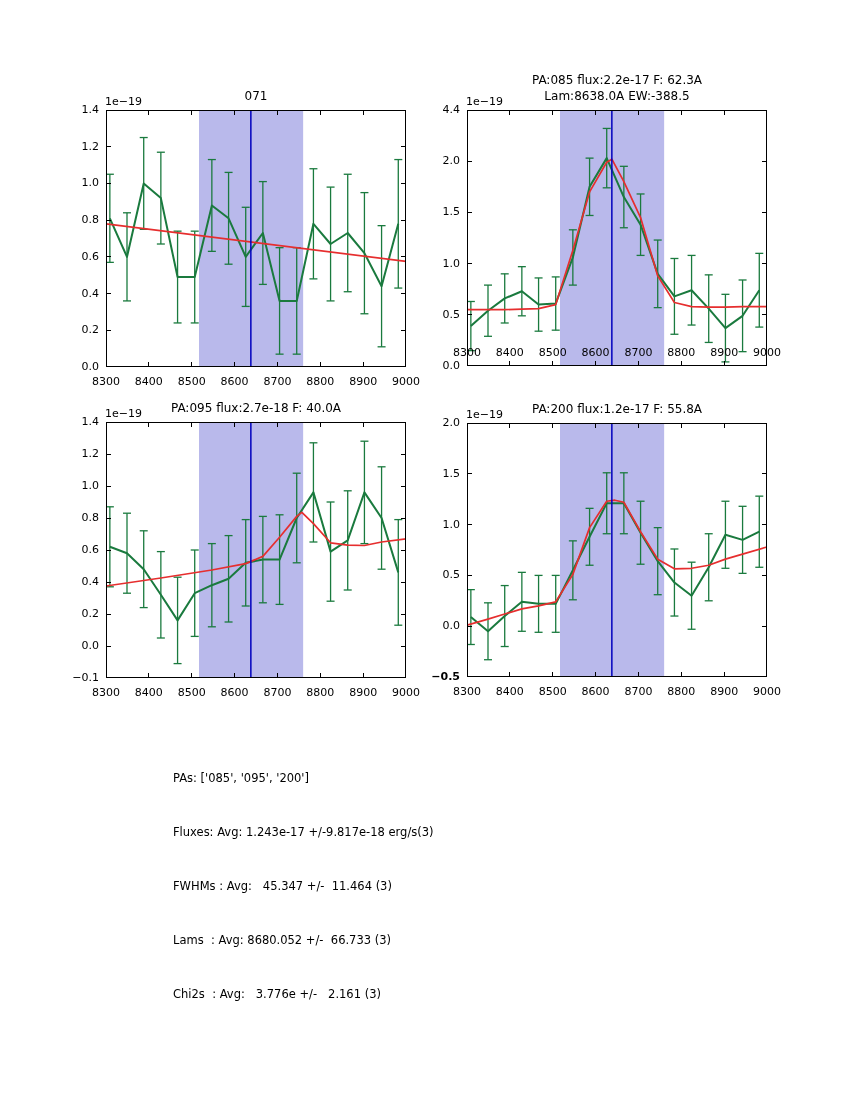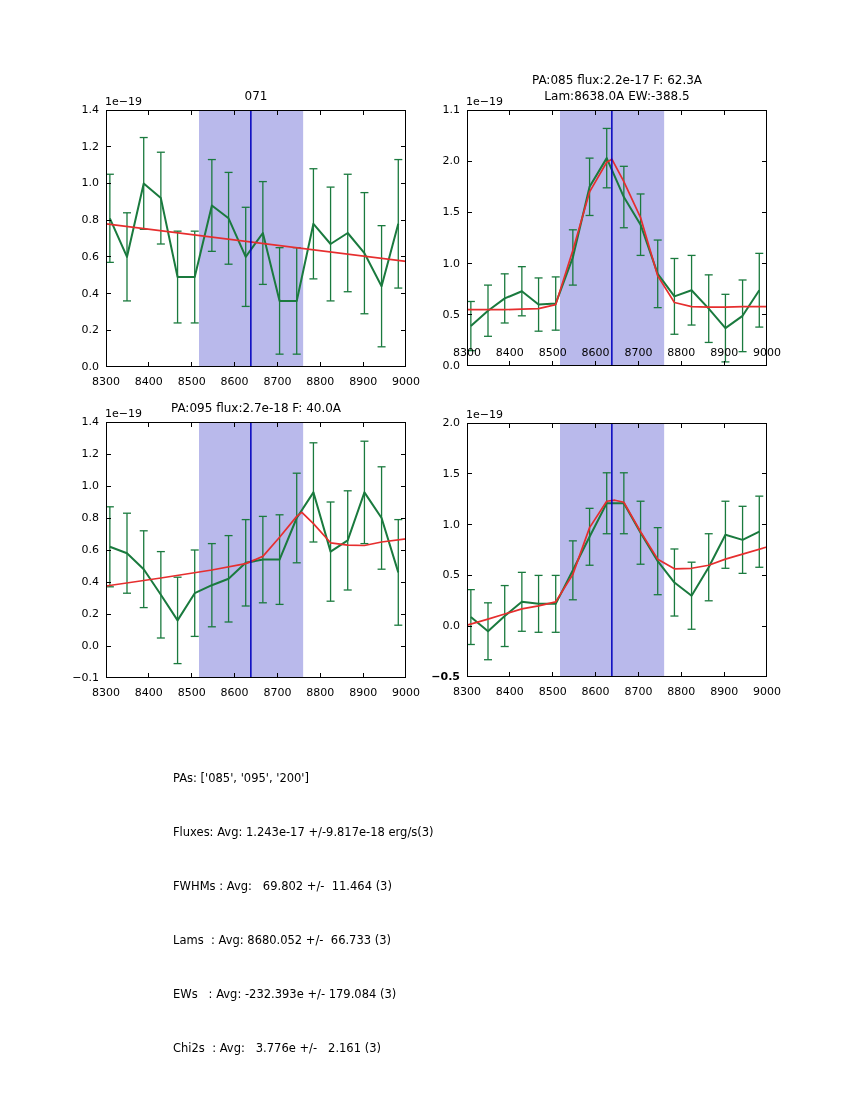--- a/index.html
+++ b/index.html
@@ -261,21 +261,21 @@
       <div class="xlab" style="left: 128.571px;">8600</div>
       <div class="xlab" style="left: 171.429px;">8700</div>
       <div class="xlab" style="left: 214.286px;">8800</div>
       <div class="xlab" style="left: 257.143px;">8900</div>
       <div class="xlab" style="left: 300px;">9000</div>
       <div class="ylab" style="top: 249px;">0.0</div>
       <div class="ylab" style="top: 197.8px;">0.5</div>
       <div class="ylab" style="top: 146.6px;">1.0</div>
       <div class="ylab" style="top: 95.4px;">1.5</div>
       <div class="ylab" style="top: 44.2px;">2.0</div>
-      <div class="ylab" style="top: -7px;">1.1</div>
+      <div class="ylab" style="top: -7px;">4.4</div>
     </div>
   <div class="plot" id="plot-bl">
       <svg width="300" height="256" viewBox="0 0 300 256">
         <rect x="93" y="0" width="104.14285714285714" height="256" fill="#b9b9eb"></rect>
         <g stroke="#1a7a3e" stroke-width="1.3" fill="none">
           <line x1="3.857142857142857" y1="84.79999999999998" x2="3.857142857142857" y2="164.79999999999998"></line>
           <line x1="-0.1428571428571428" y1="84.79999999999998" x2="7.857142857142858" y2="84.79999999999998"></line>
           <line x1="-0.1428571428571428" y1="164.79999999999998" x2="7.857142857142858" y2="164.79999999999998"></line>
           <line x1="21.000000000000004" y1="91.19999999999999" x2="21.000000000000004" y2="171.2"></line>
           <line x1="17.000000000000004" y1="91.19999999999999" x2="25.000000000000004" y2="91.19999999999999"></line>
@@ -480,20 +480,21 @@
           <line x1="0" y1="101.6" x2="5" y2="101.6"></line>
           <line x1="300" y1="101.6" x2="295" y2="101.6"></line>
           <line x1="0" y1="50.79999999999998" x2="5" y2="50.79999999999998"></line>
           <line x1="300" y1="50.79999999999998" x2="295" y2="50.79999999999998"></line>
           <line x1="0" y1="0" x2="5" y2="0"></line>
           <line x1="300" y1="0" x2="295" y2="0"></line>
           <rect x="0.5" y="0.5" width="299" height="253" fill="none"></rect>
         </g>
       </svg>
       <div class="plot-title">
+        <div>PA:200 flux:1.2e-17 F: 55.8A</div>
       </div>
       <div class="offset-label">1e−19</div>
       <div class="xlab" style="left: 0px;">8300</div>
       <div class="xlab" style="left: 42.8571px;">8400</div>
       <div class="xlab" style="left: 85.7143px;">8500</div>
       <div class="xlab" style="left: 128.571px;">8600</div>
       <div class="xlab" style="left: 171.429px;">8700</div>
       <div class="xlab" style="left: 214.286px;">8800</div>
       <div class="xlab" style="left: 257.143px;">8900</div>
       <div class="xlab" style="left: 300px;">9000</div>
@@ -501,18 +502,17 @@
       <div class="ylab" style="top: 196.2px;">0.0</div>
       <div class="ylab" style="top: 145.4px;">0.5</div>
       <div class="ylab" style="top: 94.6px;">1.0</div>
       <div class="ylab" style="top: 43.8px;">1.5</div>
       <div class="ylab" style="top: -7px;">2.0</div>
     </div>
 
   <div class="stats">
     <div class="stat-line">PAs: ['085', '095', '200']</div>
     <div class="stat-line">Fluxes: Avg: 1.243e-17 +/-9.817e-18 erg/s(3)</div>
-    <div class="stat-line">FWHMs : Avg:   69.802 +/-  11.464 (3)</div>
+    <div class="stat-line">FWHMs : Avg:   45.347 +/-  11.464 (3)</div>
     <div class="stat-line">Lams  : Avg: 8680.052 +/-  66.733 (3)</div>
-    <div class="stat-line">EWs   : Avg: -232.393e +/- 179.084 (3)</div>
     <div class="stat-line">Chi2s  : Avg:   3.776e +/-   2.161 (3)</div>
   </div>
 </div>
 
 </body></html>

